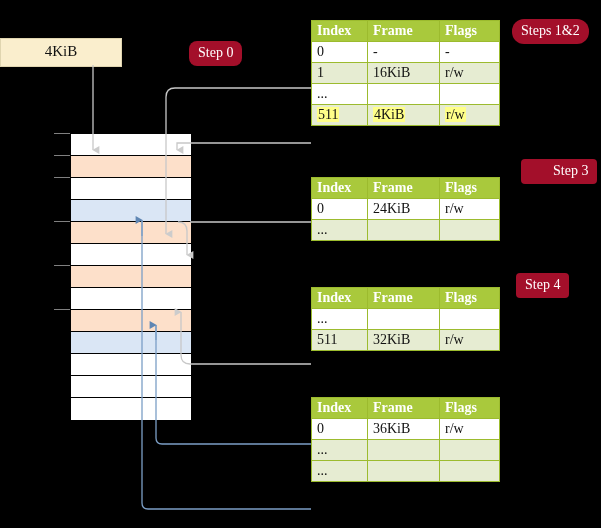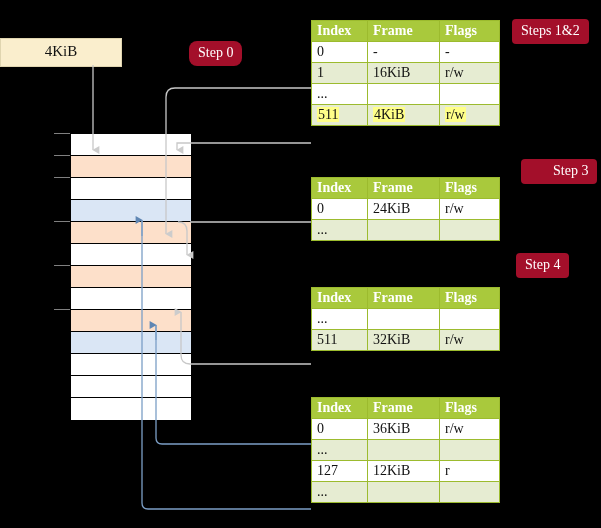--- a/index.html
+++ b/index.html
@@ -192,34 +192,29 @@
           <tr class="r-white">
             <td class="c-idx">0</td>
             <td class="c-frm">36KiB</td>
             <td class="c-flg">r/w</td>
           </tr>
           <tr class="r-tint">
             <td class="c-idx">...</td>
             <td class="c-frm"></td>
             <td class="c-flg"></td>
           </tr>
-          <tr class="r-white">
-            <td class="c-idx">127</td>
-            <td class="c-frm">12KiB</td>
-            <td class="c-flg">r</td>
-          </tr>
           <tr class="r-tint">
             <td class="c-idx">...</td>
             <td class="c-frm"></td>
             <td class="c-flg"></td>
           </tr>
         </tbody>
       </table>
     </div>
 
   <div id="badges">
       <div class="badge" style="left: 189px; top: 41px; border-radius: 8px;">Step 0</div>
-      <div class="badge" style="left: 512px; top: 19px;">Steps 1&amp;2</div>
+      <div class="badge" style="left: 512px; top: 19px; border-radius: 12px;">Steps 1&amp;2</div>
       <div class="badge" style="left: 521px; top: 159px; padding-left: 32px;">Step 3</div>
-      <div class="badge" style="left: 516px; top: 253px;">Step 4</div>
+      <div class="badge" style="left: 516px; top: 273px;">Step 4</div>
     </div>
 
 </div>
 
 </body></html>

